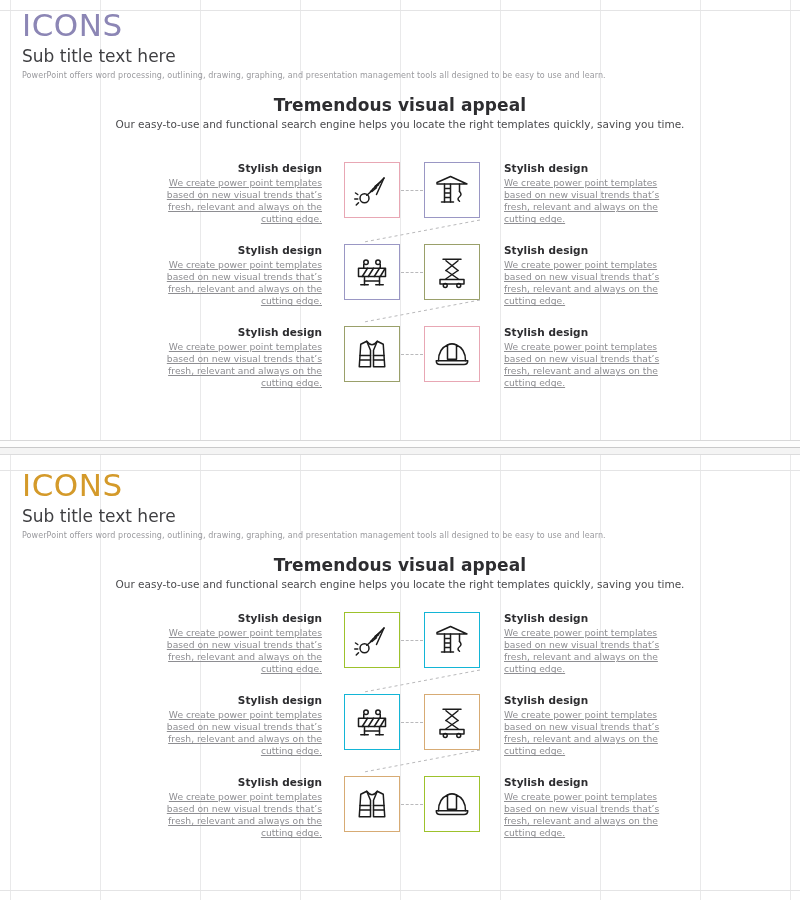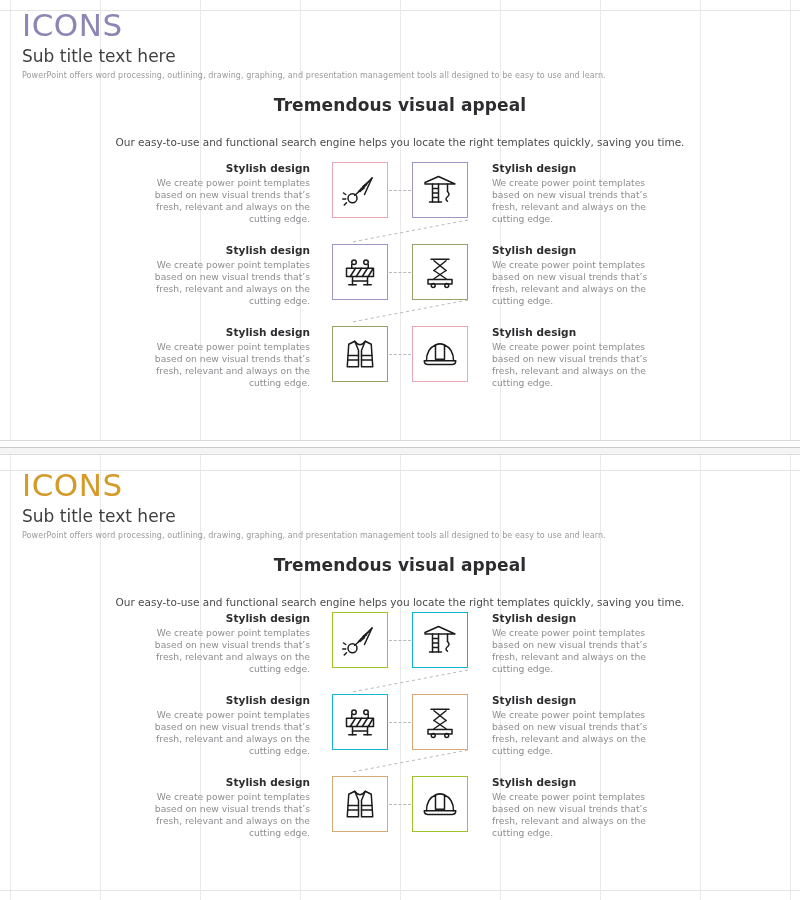--- a/index.html
+++ b/index.html
@@ -97,27 +97,27 @@
   }
   .center-title {
     font-size: 17px;
     font-weight: bold;
     color: #2d2d30;
     letter-spacing: 0.1px;
   }
   .center-sub {
     font-size: 10.5px;
     color: #4a4a4d;
-    margin-top: 21px;
+    margin-top: 3px;
   }
 
   
   .rows {
     position: absolute;
-    left: 0;
+    left: 12px;
     width: 740px;
   }
   .row {
     position: relative;
     height: 82px;
   }
 
   .txt {
     position: absolute;
     top: 0;
@@ -130,20 +130,21 @@
     font-size: 10.5px;
     font-weight: bold;
     color: #2d2d30;
     margin-bottom: 3px;
     letter-spacing: 0.05px;
   }
   .txt p {
     font-size: 9.2px;
     line-height: 1.32;
     color: #8e8e92;
+    text-decoration: underline;
   }
 
   
   .box {
     position: absolute;
     width: 56px;
     height: 56px;
     border: 1.6px solid #bbb;
     background: #ffffff;
     display: flex;

